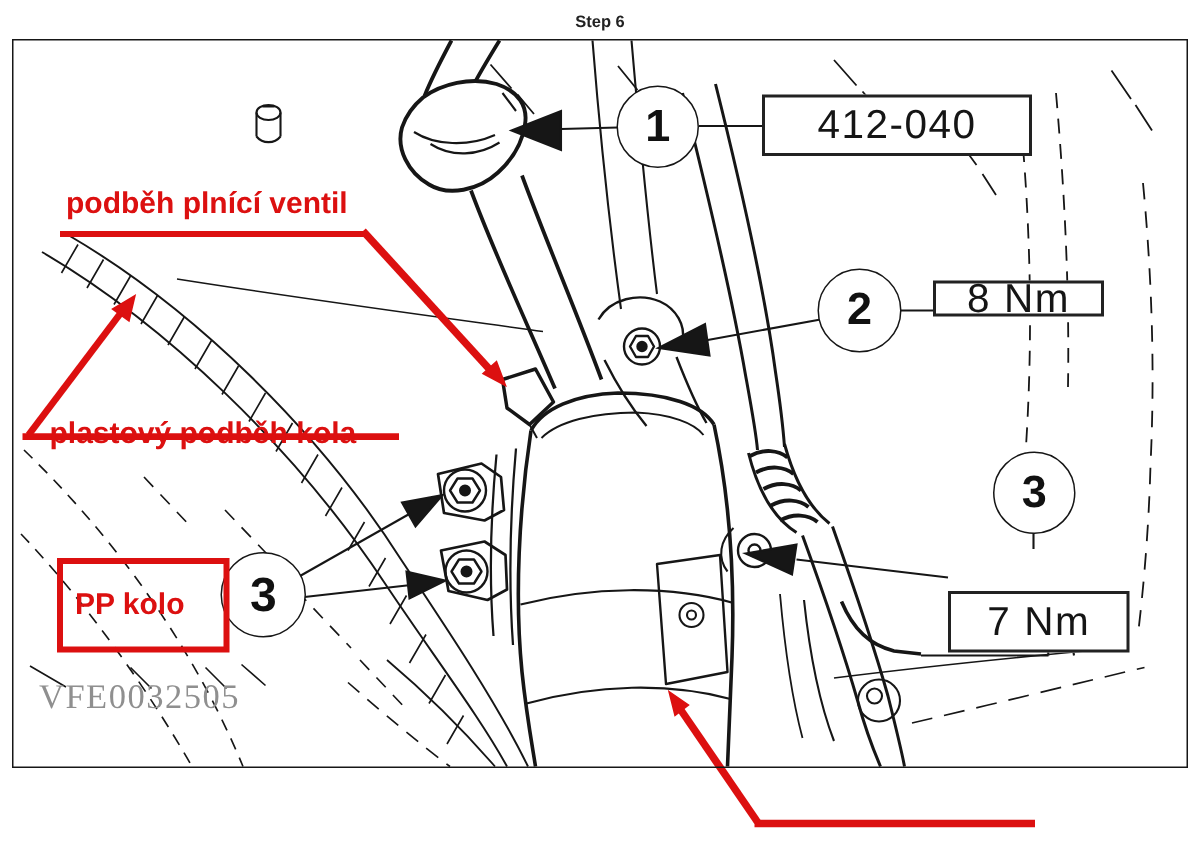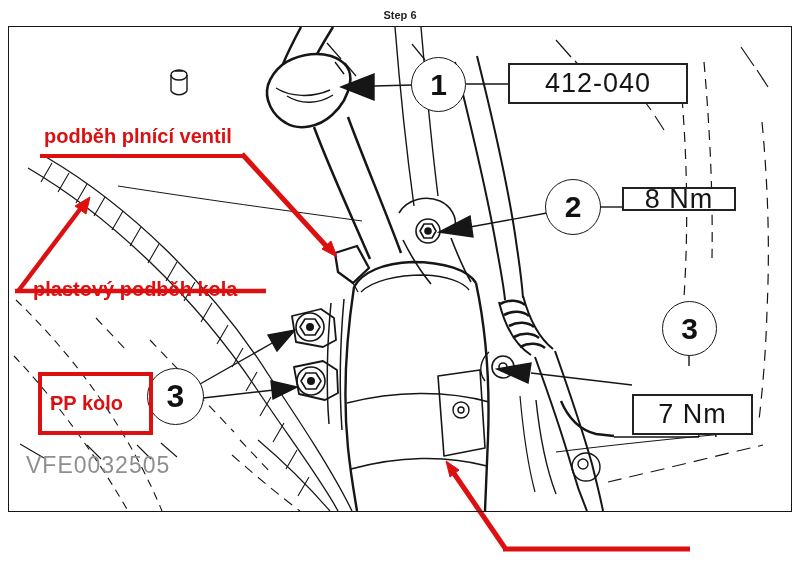--- a/index.html
+++ b/index.html
@@ -15,21 +15,21 @@
             display:flex; align-items:center; justify-content:center;
             font-weight:bold; font-size:30px; color:#111; box-sizing:border-box; }
   .specbox { border:2px solid #222; background:#fff; display:flex; align-items:center;
              justify-content:center; font-size:27px; color:#151515; letter-spacing:1px;
              box-sizing:border-box; }
   .red-label { color:var(--annotation-red,#dc1010); font-weight:bold; font-size:20px;
                white-space:nowrap; }
   .pp-box { border:4px solid var(--annotation-red,#dc1010); box-sizing:border-box;
             display:flex; align-items:center; padding-left:8px; background:transparent; }
   .watermark { color:#8f8f8f; font-size:23px; letter-spacing:1px;
-               font-family:Liberation Sans, sans-serif; }
+               font-family:Liberation Serif, serif; }
 </style>
 </head>
 <body>
 
 <div class="fig">
 
   <svg class="abs art" width="800" height="565" viewBox="0 0 800 565">
 
     <g stroke="#161616" fill="none" stroke-width="1.3">
       <path d="M 28 168 C 110 216 196 298 256 388 C 288 436 320 478 338 511"></path>

